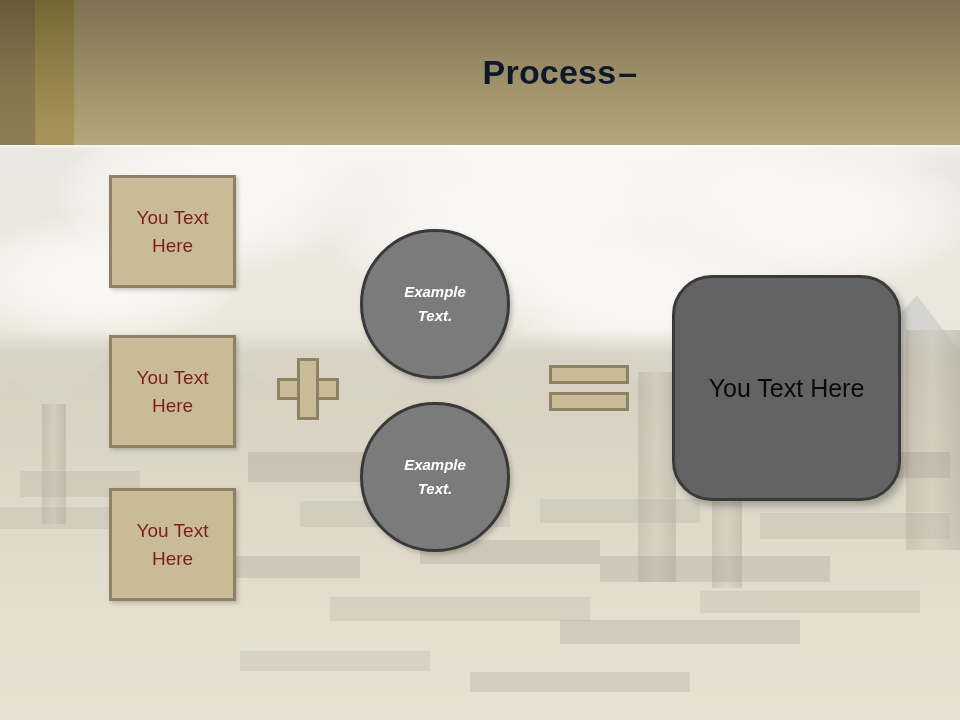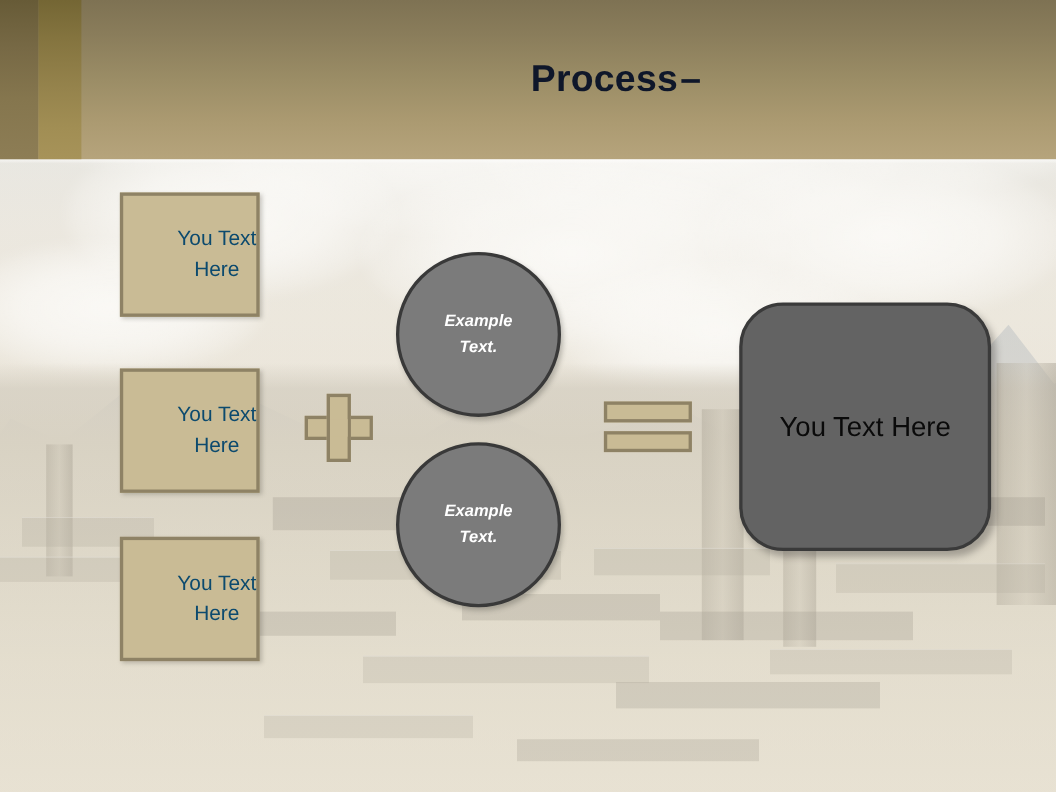--- a/index.html
+++ b/index.html
@@ -139,23 +139,23 @@
   }
 
   
   .text-box {
     position: absolute;
     width: 127px;
     height: 113px;
     box-sizing: border-box;
     display: flex;
     align-items: center;
-    justify-content: flex-end;
+    justify-content: center;
     text-align: center;
-    color: #0c4a6e;
+    color: #7f1d1d;
     font-size: 19px;
     line-height: 1.45;
     box-shadow: 2px 2px 4px rgba(70,65,55,0.28);
   }
   #box-1 { left: 109px; top: 175px; }
   #box-2 { left: 109px; top: 335px; }
   #box-3 { left: 109px; top: 488px; }
 
   
   .plus {

